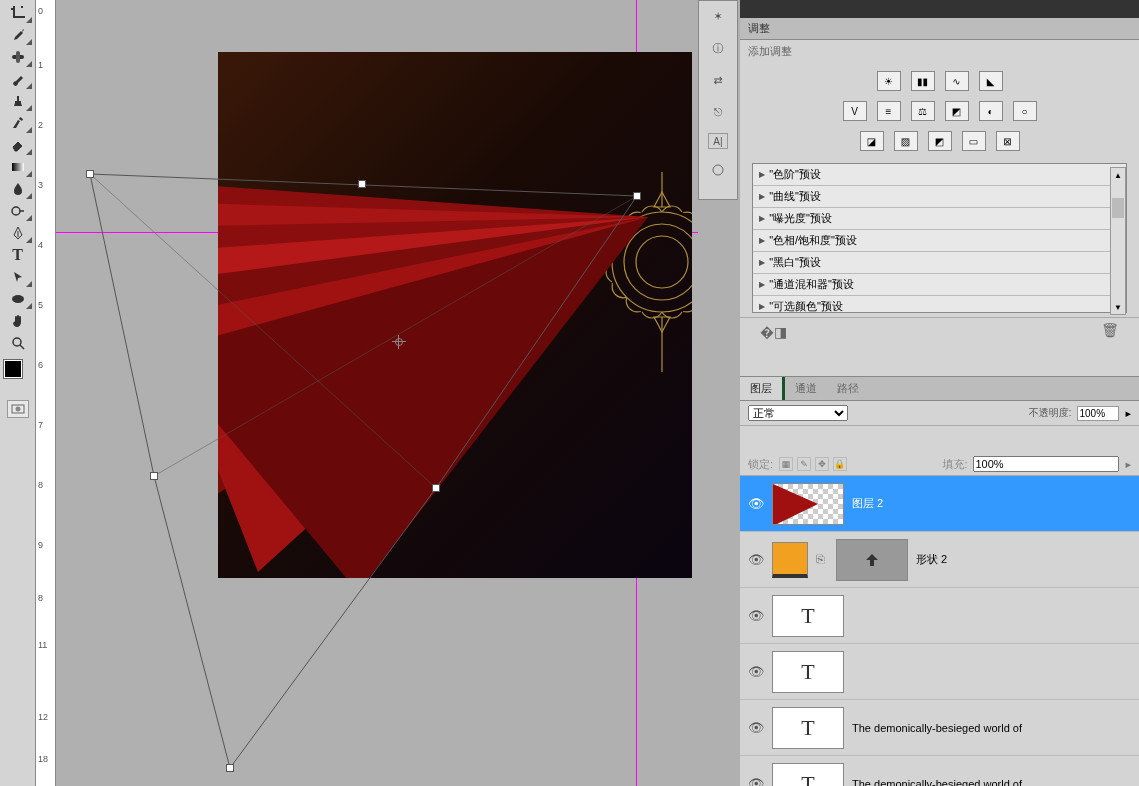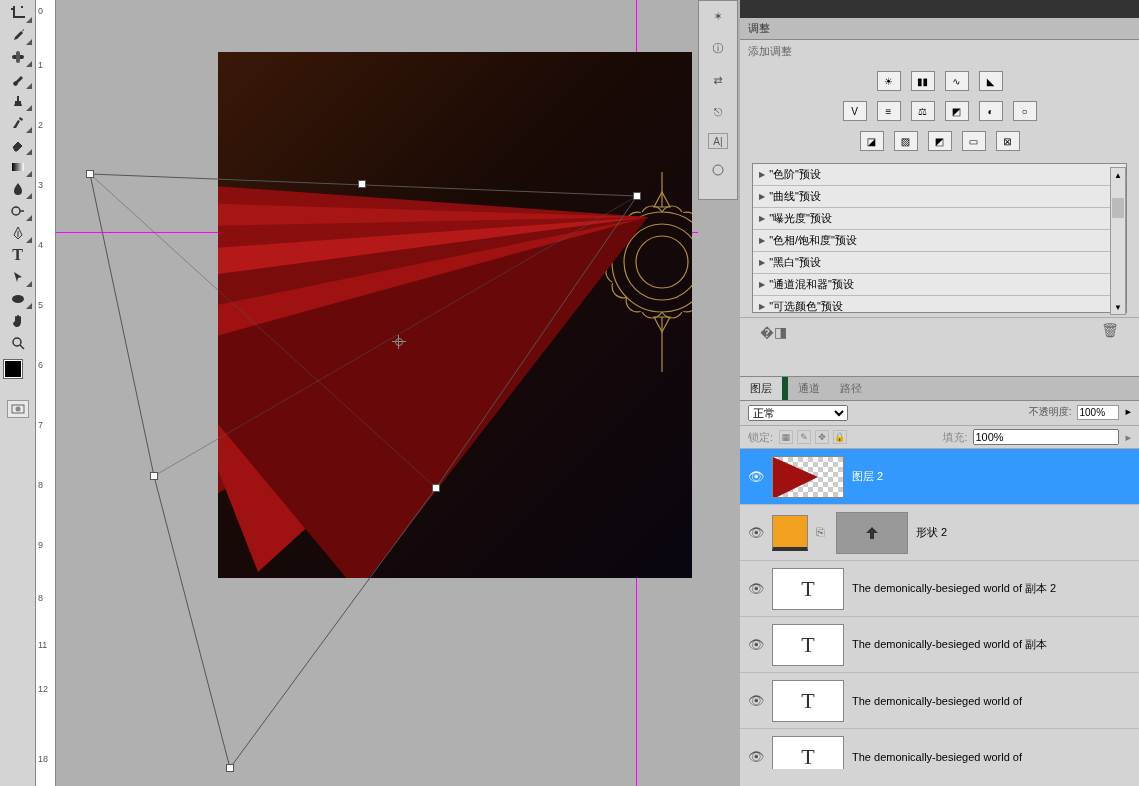--- a/index.html
+++ b/index.html
@@ -51,26 +51,26 @@
 .preset-scroll .thumb { background: #bbb; height: 20px; margin: 16px 1px; }
 .preset-scroll .arr { height: 14px; display:flex; align-items:center; justify-content:center; font-size:8px; }
 
 .panel-footer { display: flex; justify-content: space-between; padding: 4px 20px; border-top: 1px solid #aaa; }
 .panel-footer span { font-size: 14px; color: #666; }
 
 
 .layers-panel { position: absolute; left: 740px; top: 376px; width: 399px; height: 410px; background: #d4d4d4; border-top: 1px solid #888; }
 .tabs { display: flex; background: #bcbcbc; border-bottom: 1px solid #888; }
 .tab { padding: 4px 10px; color: #666; cursor: pointer; }
-.tab.active { background: #d4d4d4; color: #222; border-right: 6px solid #14532d; }
-.layer-controls { padding: 4px 8px; display: flex; align-items: flex-start; gap: 6px; border-bottom: 1px solid #aaa; }
+.tab.active { background: #d4d4d4; color: #222; border-right: 3px solid #14532d; }
+.layer-controls { padding: 4px 8px; display: flex; align-items: center; gap: 6px; border-bottom: 1px solid #aaa; }
 .layer-controls select { width: 100px; font-size: 11px; }
 .layer-controls .lbl { font-size: 10px; color: #555; }
 .layer-controls input { width: 42px; font-size: 10px; border: 1px solid #999; padding: 1px; }
-.lock-row { padding: 3px 8px; display: flex; align-items: center; gap: 6px; border-bottom: 1px solid #aaa; font-size: 10px; color: #777; }
+.lock-row { padding: 3px 8px; display: flex; align-items: center; gap: 6px; border-bottom: 1px solid #aaa; font-size: 10px; color: #777; margin-top: 27px; }
 .lock-row .lbl { color: #888; }
 .lock-icons { display: flex; gap: 4px; }
 .lock-icons span { width: 14px; height: 14px; border: 1px solid #bbb; display:flex; align-items:center; justify-content:center; font-size:9px; }
 
 .layers-list { overflow-y: auto; height: 320px; }
 .layer { display: flex; align-items: center; padding: 6px 8px; border-bottom: 1px solid #bbb; gap: 8px; cursor: pointer; min-height: 56px; }
 .layer.selected { background: #3399ff; color: #fff; }
 .layer .eye { width: 16px; font-size: 13px; color: #555; }
 .layer.selected .eye { color: #fff; }
 .layer .thumb { width: 72px; height: 42px; border: 1px solid #888; background: #fff; display:flex; align-items:center; justify-content:center; position: relative; overflow: hidden; }
@@ -190,21 +190,21 @@
   <div class="tick" style="top:120px">2</div>
   <div class="tick" style="top:180px">3</div>
   <div class="tick" style="top:240px">4</div>
   <div class="tick" style="top:300px">5</div>
   <div class="tick" style="top:360px">6</div>
   <div class="tick" style="top:420px">7</div>
   <div class="tick" style="top:480px">8</div>
   <div class="tick" style="top:540px">9</div>
   <div class="tick" style="top:593px">8</div>
   <div class="tick" style="top:640px">11</div>
-  <div class="tick" style="top:684px">12</div>
+  <div class="tick" style="top:712px">12</div>
   <div class="tick" style="top:754px">18</div>
 </div>
 
 <div class="canvas-area">
   <div class="guide-h" style="top:232px"></div>
   <div class="guide-v" style="left:580px"></div>
 
   <div class="artboard">
     <svg class="ornament" viewBox="0 0 160 200">
       <g stroke="#c9a648" fill="none" stroke-width="1.2" opacity="0.85">
@@ -373,26 +373,24 @@
       <div class="mask-thumb">
           <svg width="30" height="16">
             <path d="M15 2 l6 6 h-4 v6 h-4 v-6 h-4 z" fill="#333"></path>
           </svg>
         </div>
       <span class="name">形状 2</span>
     </div>
     <div class="layer">
       <span class="eye">👁</span>
       <div class="thumb text-t">T</div>
-      <span class="name">The demonically-besieged world of  副本 2</span>
     </div>
     <div class="layer">
       <span class="eye">👁</span>
       <div class="thumb text-t">T</div>
-      <span class="name">The demonically-besieged world of  副本</span>
     </div>
     <div class="layer">
       <span class="eye">👁</span>
       <div class="thumb text-t">T</div>
       <span class="name">The demonically-besieged world of</span>
     </div>
     <div class="layer">
       <span class="eye">👁</span>
       <div class="thumb text-t">T</div>
       <span class="name">The demonically-besieged world of</span>

